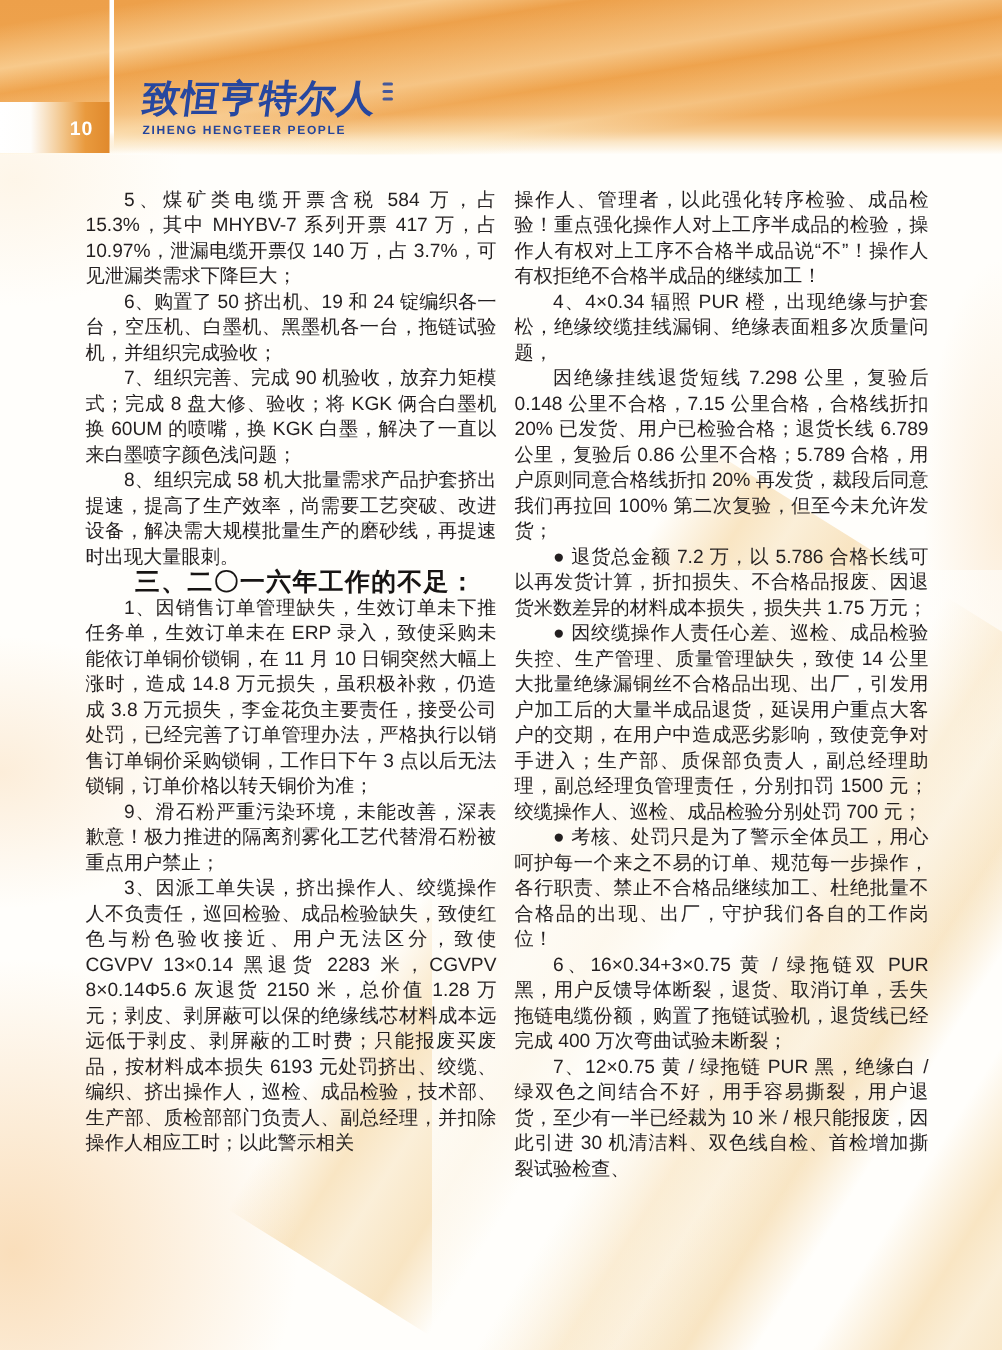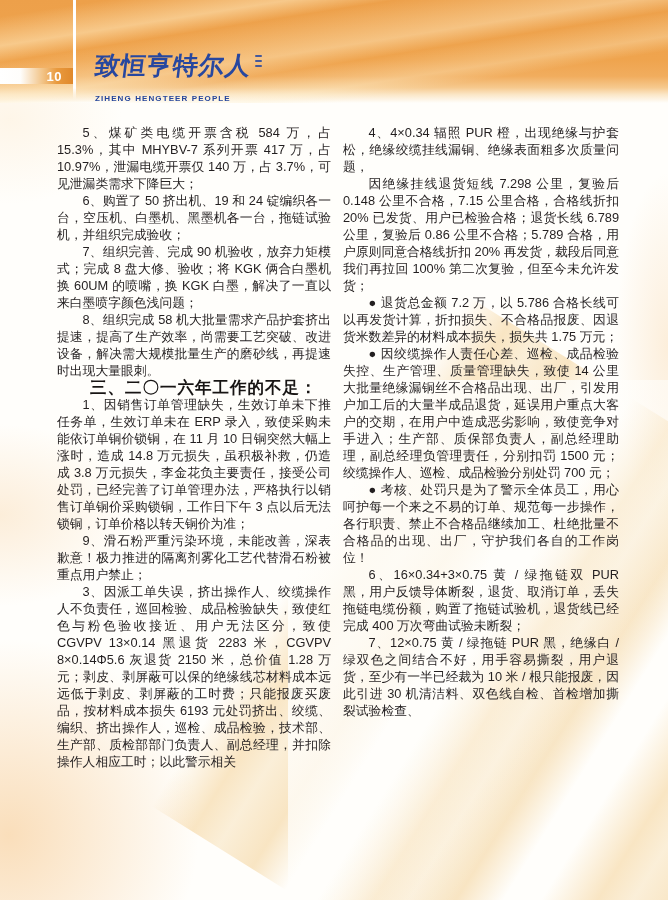--- a/index.html
+++ b/index.html
@@ -22,39 +22,39 @@
     background:
       linear-gradient(171deg, rgba(255,230,185,0) 8%, rgba(255,233,190,0.55) 22%, rgba(255,255,255,0) 30%,
                       rgba(255,236,198,0.45) 48%, rgba(255,255,255,0) 56%, rgba(255,240,205,0.35) 68%, rgba(255,255,255,0) 75%),
       linear-gradient(to bottom, #eda04a 0%, #efa44e 58%, #f1ad5e 74%, #f6c98e 85%, #fbe7c8 92%, #fffefb 100%);
   }
   .header-divider{
     position:absolute;top:0;left:73px;width:3px;height:100px;
     background:linear-gradient(to bottom,#ffffff 0%,#ffffff 88%,rgba(255,255,255,0) 100%);
   }
   .page-number-strip{
-    position:absolute;top:68px;left:0;width:73px;height:16px;
+    position:absolute;top:68px;left:0;width:73px;height:34px;
     background:linear-gradient(to right,#ffffff 0%,#fefdfb 28%,#f2c488 58%,#e99a3e 78%,#e0892c 100%);
     display:flex;align-items:center;justify-content:flex-end;
     padding-right:11px;box-sizing:border-box;
   }
   .page-number{
     color:#ffffff;font-size:13px;font-weight:bold;letter-spacing:0.5px;
     font-family:"Liberation Sans",sans-serif;
   }
   .logo-block{position:absolute;left:95px;top:52px;width:220px;}
   .logo-cn{
     display:inline-block;color:#27479f;font-size:25px;font-weight:bold;line-height:28px;
     font-family:"DejaVu Serif","Liberation Serif",serif;
     transform:skewX(-7deg);letter-spacing:1px;white-space:nowrap;
   }
   .logo-marks{display:inline-block;vertical-align:top;margin-left:4px;margin-top:3px;}
   .logo-marks i{display:block;width:7px;height:2px;background:#27479f;margin-bottom:3px;border-radius:1px;opacity:.85;}
   .logo-en{
-    margin-top:14px;color:#24459c;font-size:8px;font-weight:bold;letter-spacing:1.1px;
+    margin-top:2px;color:#24459c;font-size:8px;font-weight:bold;letter-spacing:1.1px;
     font-family:"Liberation Sans",sans-serif;white-space:nowrap;
   }
   
   .deco-br{
     position:absolute;bottom:-100px;right:-160px;width:560px;height:600px;
     transform:rotate(32deg);z-index:0;
     background:repeating-linear-gradient(90deg,
       rgba(243,205,140,0) 0px, rgba(243,205,140,0.50) 48px, rgba(250,236,210,0.85) 78px,
       rgba(240,198,126,0.45) 118px, rgba(255,255,255,0) 158px, rgba(255,255,255,0) 190px);
   }
@@ -110,20 +110,21 @@
     <p>6、购置了 50 挤出机、19 和 24 锭编织各一台，空压机、白墨机、黑墨机各一台，拖链试验机，并组织完成验收；</p>
     <p>7、组织完善、完成 90 机验收，放弃力矩模式；完成 8 盘大修、验收；将 KGK 俩合白墨机换 60UM 的喷嘴，换 KGK 白墨，解决了一直以来白墨喷字颜色浅问题；</p>
     <p>8、组织完成 58 机大批量需求产品护套挤出提速，提高了生产效率，尚需要工艺突破、改进设备，解决需大规模批量生产的磨砂线，再提速时出现大量眼刺。</p>
     <p class="section-heading">三、二〇一六年工作的不足：</p>
     <p>1、因销售订单管理缺失，生效订单未下推任务单，生效订单未在 ERP 录入，致使采购未能依订单铜价锁铜，在 11 月 10 日铜突然大幅上涨时，造成 14.8 万元损失，虽积极补救，仍造成 3.8 万元损失，李金花负主要责任，接受公司处罚，已经完善了订单管理办法，严格执行以销售订单铜价采购锁铜，工作日下午 3 点以后无法锁铜，订单价格以转天铜价为准；</p>
     <p>9、滑石粉严重污染环境，未能改善，深表歉意！极力推进的隔离剂雾化工艺代替滑石粉被重点用户禁止；</p>
     <p>3、因派工单失误，挤出操作人、绞缆操作人不负责任，巡回检验、成品检验缺失，致使红色与粉色验收接近、用户无法区分，致使 CGVPV 13×0.14 黑退货 2283 米，CGVPV 8×0.14Φ5.6 灰退货 2150 米，总价值 1.28 万元；剥皮、剥屏蔽可以保的绝缘线芯材料成本远远低于剥皮、剥屏蔽的工时费；只能报废买废品，按材料成本损失 6193 元处罚挤出、绞缆、编织、挤出操作人，巡检、成品检验，技术部、生产部、质检部部门负责人、副总经理，并扣除操作人相应工时；以此警示相关</p>
   </div>
 
   <div class="col col-right">
+    <p class="no-indent">操作人、管理者，以此强化转序检验、成品检验！重点强化操作人对上工序半成品的检验，操作人有权对上工序不合格半成品说“不”！操作人有权拒绝不合格半成品的继续加工！</p>
     <p>4、4×0.34 辐照 PUR 橙，出现绝缘与护套松，绝缘绞缆挂线漏铜、绝缘表面粗多次质量问题，</p>
     <p>因绝缘挂线退货短线 7.298 公里，复验后 0.148 公里不合格，7.15 公里合格，合格线折扣 20% 已发货、用户已检验合格；退货长线 6.789 公里，复验后 0.86 公里不合格；5.789 合格，用户原则同意合格线折扣 20% 再发货，裁段后同意我们再拉回 100% 第二次复验，但至今未允许发货；</p>
     <p>● 退货总金额 7.2 万，以 5.786 合格长线可以再发货计算，折扣损失、不合格品报废、因退货米数差异的材料成本损失，损失共 1.75 万元；</p>
     <p>● 因绞缆操作人责任心差、巡检、成品检验失控、生产管理、质量管理缺失，致使 14 公里大批量绝缘漏铜丝不合格品出现、出厂，引发用户加工后的大量半成品退货，延误用户重点大客户的交期，在用户中造成恶劣影响，致使竞争对手进入；生产部、质保部负责人，副总经理助理，副总经理负管理责任，分别扣罚 1500 元；绞缆操作人、巡检、成品检验分别处罚 700 元；</p>
     <p>● 考核、处罚只是为了警示全体员工，用心呵护每一个来之不易的订单、规范每一步操作，各行职责、禁止不合格品继续加工、杜绝批量不合格品的出现、出厂，守护我们各自的工作岗位！</p>
     <p>6、16×0.34+3×0.75 黄 / 绿拖链双 PUR 黑，用户反馈导体断裂，退货、取消订单，丢失拖链电缆份额，购置了拖链试验机，退货线已经完成 400 万次弯曲试验未断裂；</p>
     <p>7、12×0.75 黄 / 绿拖链 PUR 黑，绝缘白 / 绿双色之间结合不好，用手容易撕裂，用户退货，至少有一半已经裁为 10 米 / 根只能报废，因此引进 30 机清洁料、双色线自检、首检增加撕裂试验检查、</p>
   </div>
 
 </div>

